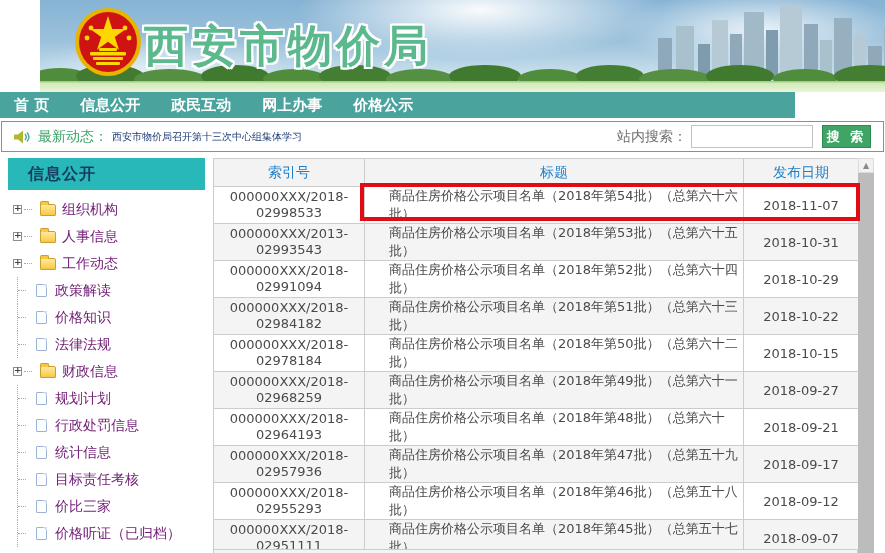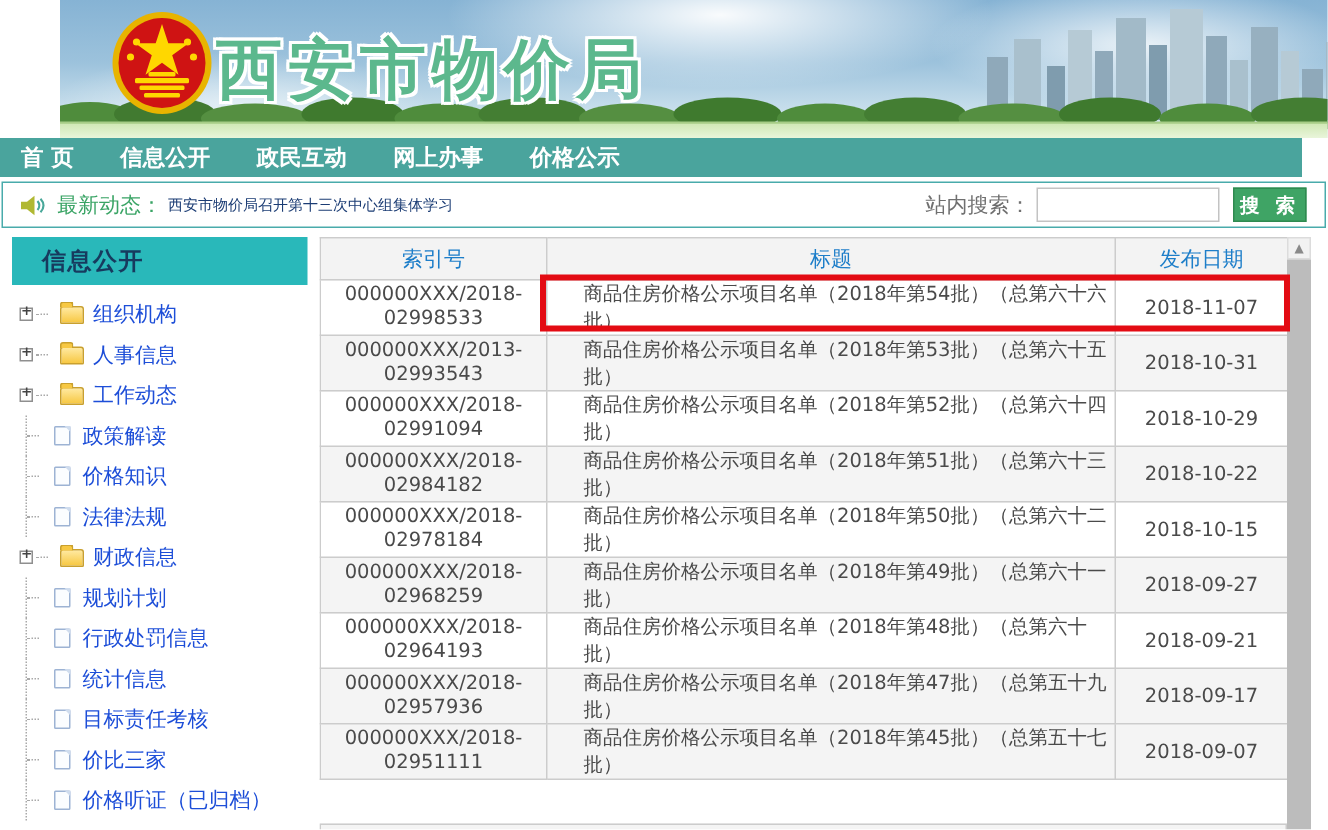--- a/index.html
+++ b/index.html
@@ -23,21 +23,21 @@
   .emblem { position:absolute; left:33px; top:6px; }
   .banner-title {
     position:absolute; left:104px; top:17px;
     font-size:44px; font-weight:bold; letter-spacing:4px; color:#5cb88d;
     text-shadow:-2px -2px 0 #fff, 2px -2px 0 #fff, -2px 2px 0 #fff, 2px 2px 0 #fff,
                 0 -2px 0 #fff, 0 2px 0 #fff, -2px 0 0 #fff, 2px 0 0 #fff;
   }
 
   
   .nav {
-    position:absolute; left:0; top:92px; width:868px; height:26px;
+    position:absolute; left:0; top:92px; width:795px; height:26px;
     background:#4aa49d; display:flex; align-items:center; padding-left:14px;
   }
   .nav-item {
     color:#ffffff; font-size:15px; font-weight:bold; margin-right:31px;
     cursor:pointer; white-space:nowrap;
   }
 
   
   .ticker {
     position:absolute; left:1px; top:121px; width:883px; height:31px;
@@ -90,21 +90,21 @@
   }
   .file-icon {
     width:11px; height:13px; background:#fbfdff; border:1px solid #9db3d4;
     border-radius:1px; margin:0 8px 0 8px; flex:0 0 auto; position:relative;
   }
   .file-icon::after {
     content:""; position:absolute; right:-1px; top:-1px;
     border-style:solid; border-width:0 4px 4px 0;
     border-color:transparent #cfdcee transparent transparent;
   }
-  .tree-label { font-size:14px; color:#1d4ed8; white-space:nowrap; }
+  .tree-label { font-size:14px; color:#701a75; white-space:nowrap; }
 
   
   .table-wrap { position:absolute; left:213px; top:158px; width:645px; height:395px; overflow:hidden; }
   table.list { width:645px; border-collapse:collapse; table-layout:fixed; }
   table.list th, table.list td { border:1px solid #cccccc; }
   table.list th {
     height:28px; background:#f3f3f3; color:#1d7ec9; font-size:14px; font-weight:normal;
   }
   table.list td { height:33px; font-size:13px; color:#4a4a4a; }
   .col-index { width:151px; }
@@ -357,20 +357,25 @@
     <tr>
       <td class="cell-index">000000XXX/2018-02964193</td>
       <td class="cell-title">商品住房价格公示项目名单（2018年第48批）（总第六十批）</td>
       <td class="cell-date">2018-09-21</td>
     </tr>
     <tr class="alt">
       <td class="cell-index">000000XXX/2018-02957936</td>
       <td class="cell-title">商品住房价格公示项目名单（2018年第47批）（总第五十九批）</td>
       <td class="cell-date">2018-09-17</td>
     </tr>
+    <tr>
+      <td class="cell-index">000000XXX/2018-02955293</td>
+      <td class="cell-title">商品住房价格公示项目名单（2018年第46批）（总第五十八批）</td>
+      <td class="cell-date">2018-09-12</td>
+    </tr>
     <tr class="alt">
       <td class="cell-index">000000XXX/2018-02951111</td>
       <td class="cell-title">商品住房价格公示项目名单（2018年第45批）（总第五十七批）</td>
       <td class="cell-date">2018-09-07</td>
     </tr>
 
   </tbody>
     </table>
   <div class="partial-row"></div>
 </div>

